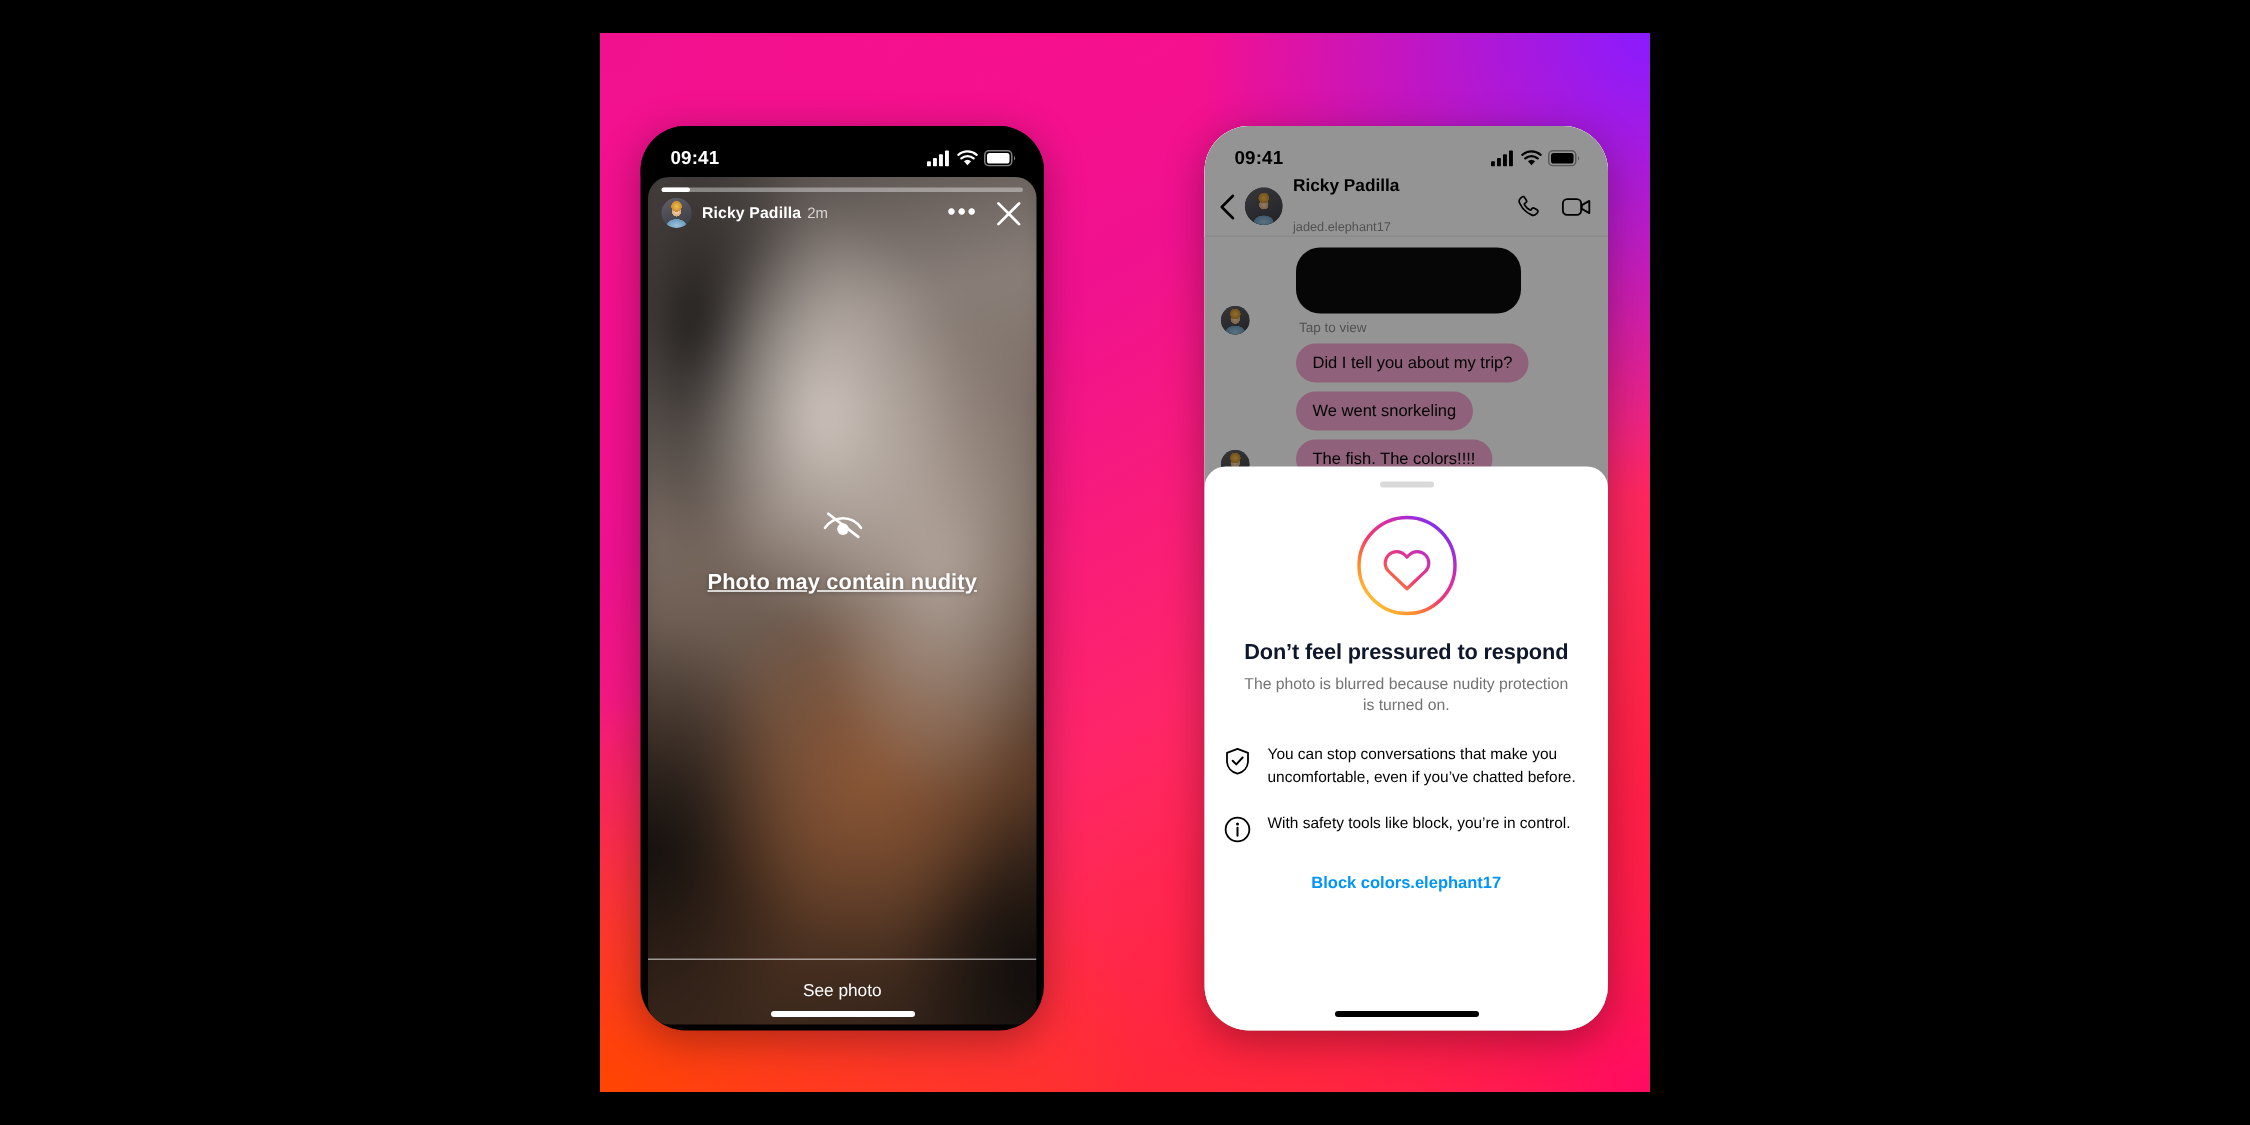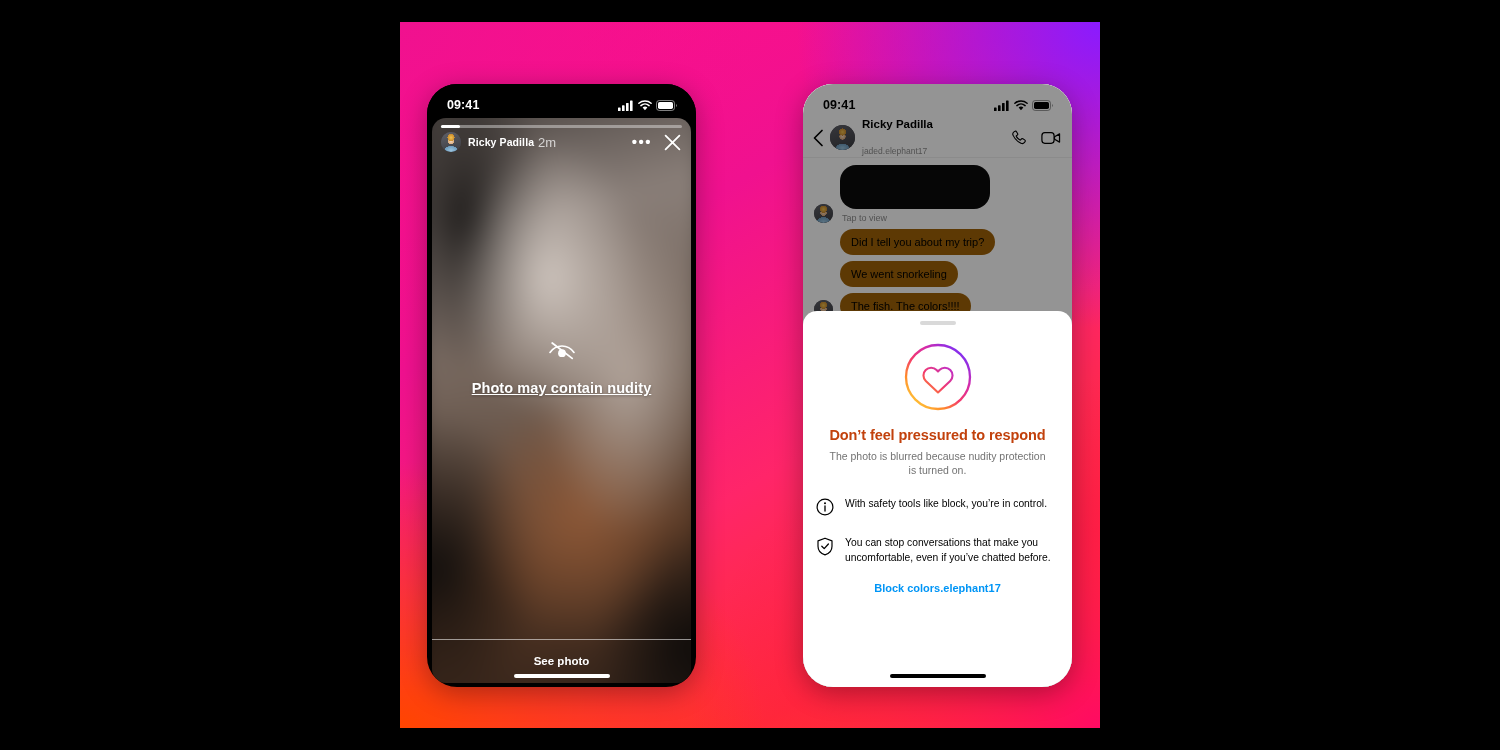--- a/index.html
+++ b/index.html
@@ -119,21 +119,21 @@
       radial-gradient(circle 5px at 50% 28%, #F2C14E 0%, #C98B2E 70%, rgba(0,0,0,0) 72%),
       radial-gradient(circle 4px at 50% 46%, #F5D9C0 0%, #D8A878 78%, rgba(0,0,0,0) 80%),
       radial-gradient(ellipse 9px 6px at 50% 92%, #9BC4DE 0%, #6E9CBE 70%, rgba(0,0,0,0) 74%),
       linear-gradient(160deg, #5f6068, #3a3b40);
   }
   .story-name {
     color: #fff; font-size: 10.5px; font-weight: 700;
     margin-left: 7px; letter-spacing: .1px;
   }
   .story-time {
-    color: rgba(255,255,255,.72); font-size: 13px;
+    color: rgba(255,255,255,.72); font-size: 10px;
     margin-left: 4px; font-weight: 400;
   }
   .story-actions { margin-left: auto; display: flex; align-items: center; gap: 12px; }
   .dots-icon { color: #fff; font-size: 15px; line-height: 8px; letter-spacing: 1.5px; font-weight: 700; }
 
   .nudity-block {
     position: absolute; left: 0; right: 0; top: 44%;
     transform: translateY(-50%);
     text-align: center;
     z-index: 4;
@@ -144,21 +144,21 @@
     text-shadow: 0 1px 3px rgba(0,0,0,.35);
     text-decoration: underline;
   }
   .see-photo-wrap {
     position: absolute; left: 0; right: 0; bottom: 0;
     z-index: 4;
     border-top: 1px solid rgba(255,255,255,.55);
     padding: 11px 0 14px;
     text-align: center;
   }
-  .see-photo-label { color: #fff; font-size: 11.5px; font-weight: 700; text-align: center; }
+  .see-photo-label { color: #fff; font-size: 11.5px; font-weight: 400; text-align: center; }
 
   .home-indicator {
     position: absolute; bottom: 9px; left: 50%;
     transform: translateX(-50%);
     width: 96px; height: 4px;
     border-radius: 3px;
     z-index: 8;
   }
   #phone-left .home-indicator { background: #fff; }
 
@@ -176,32 +176,32 @@
     background: #fff;
   }
   .back-icon { color: #000; flex: none; margin-right: 5px; }
   .dm-avatar { width: 25px; height: 25px; }
   .dm-names { margin-left: 7px; line-height: 1.15; }
   .dm-title { font-size: 11.5px; font-weight: 700; color: #000; }
   .dm-user { font-size: 8.5px; color: #8e8e8e; margin-top: 16px; }
   .dm-header-actions { margin-left: auto; display: flex; align-items: center; gap: 13px; }
 
   .dm-body { position: absolute; left: 0; top: 74px; width: 100%; padding: 7px 11px 0; }
-  .msg-row { display: flex; align-items: flex-end; margin-bottom: 6px; }
+  .msg-row { display: flex; align-items: flex-end; margin-bottom: 6px; gap: 24px; }
   .msg-row .avatar { width: 19px; height: 19px; margin-right: 7px; }
   .msg-row .spacer { width: 26px; flex: none; }
   .msg-col { display: flex; flex-direction: column; }
   .blurred-media {
     width: 150px; height: 44px;
     border-radius: 16px;
     background: #0c0c0c;
   }
   .tap-to-view { font-size: 9px; color: #8e8e8e; margin-top: 4px; margin-left: 2px; }
   .bubble {
-    background: #a16207; color: #000;
+    background: #f9a8d4; color: #000;
     border-radius: 16px;
     padding: 7px 11px;
     font-size: 11px;
     display: inline-block;
   }
 
   .dm-dim {
     position: absolute; inset: 0;
     background: rgba(0,0,0,.42);
     z-index: 10;
@@ -218,21 +218,21 @@
     height: 376px;
   }
   .sheet-grabber {
     width: 36px; height: 4px; border-radius: 3px;
     background: #d9d9d9;
     margin: 2px auto 0;
   }
   .heart-wrap { display: flex; justify-content: center; margin-top: 16px; }
   .sheet-title {
     text-align: center;
-    font-size: 14.5px; font-weight: 700; color: #c2410c;
+    font-size: 14.5px; font-weight: 700; color: #0f172a;
     margin-top: 14px; letter-spacing: -.1px;
   }
   .sheet-sub {
     text-align: center;
     font-size: 10.5px; color: #737373;
     margin: 7px 22px 0;
     line-height: 1.3;
   }
   .sheet-list { margin: 20px 13px 0; }
   .sheet-item { display: flex; align-items: flex-start; margin-bottom: 16px; }
@@ -421,37 +421,37 @@
               <path d="M36 51.5 23.8 39.9c-3.1-3-3.1-7.9-.1-10.9 3-3 7.9-3 10.9 0L36 30.4l1.4-1.4c3-3 7.9-3 10.9 0 3 3 3 7.9-.1 10.9Z" stroke="url(#igHeart)" stroke-width="2.1" fill="none" stroke-linejoin="round"></path>
             </svg>
           </div>
 
           <div class="sheet-title">Don’t feel pressured to respond</div>
           <div class="sheet-sub">The photo is blurred because nudity protection is turned on.</div>
 
           <div class="sheet-list">
             <div class="sheet-item">
               <span class="sheet-item-icon">
+                <svg width="18" height="19" viewBox="0 0 18 19">
+                  <path d="M9 1.2 16 3.9v5.4c0 4.2-2.9 7.4-7 8.5-4.1-1.1-7-4.3-7-8.5V3.9Z" stroke="#000" stroke-width="1.2" fill="none" stroke-linejoin="round"></path>
+                  <path d="M5.8 9.2 8.2 11.6 12.4 7" stroke="#000" stroke-width="1.3" fill="none" stroke-linecap="round" stroke-linejoin="round"></path>
+                </svg>
+              </span>
+              <span class="sheet-item-text">You can stop conversations that make you uncomfortable, even if you’ve chatted before.</span>
+            </div>
+            <div class="sheet-item">
+              <span class="sheet-item-icon">
                 <svg width="18" height="18" viewBox="0 0 18 18">
                   <circle cx="9" cy="9" r="7.9" stroke="#000" stroke-width="1.2" fill="none"></circle>
                   <circle cx="9" cy="5.3" r="1" fill="#000"></circle>
                   <path d="M9 7.9v5.2" stroke="#000" stroke-width="1.35" stroke-linecap="round"></path>
                 </svg>
               </span>
               <span class="sheet-item-text">With safety tools like block, you’re in control.</span>
             </div>
-            <div class="sheet-item">
-              <span class="sheet-item-icon">
-                <svg width="18" height="19" viewBox="0 0 18 19">
-                  <path d="M9 1.2 16 3.9v5.4c0 4.2-2.9 7.4-7 8.5-4.1-1.1-7-4.3-7-8.5V3.9Z" stroke="#000" stroke-width="1.2" fill="none" stroke-linejoin="round"></path>
-                  <path d="M5.8 9.2 8.2 11.6 12.4 7" stroke="#000" stroke-width="1.3" fill="none" stroke-linecap="round" stroke-linejoin="round"></path>
-                </svg>
-              </span>
-              <span class="sheet-item-text">You can stop conversations that make you uncomfortable, even if you’ve chatted before.</span>
-            </div>
           </div>
 
           <button class="btn-link">Block colors.elephant17</button>
         </div>
 
         <div class="home-indicator"></div>
       </div>
     </div>
 
   </div>

